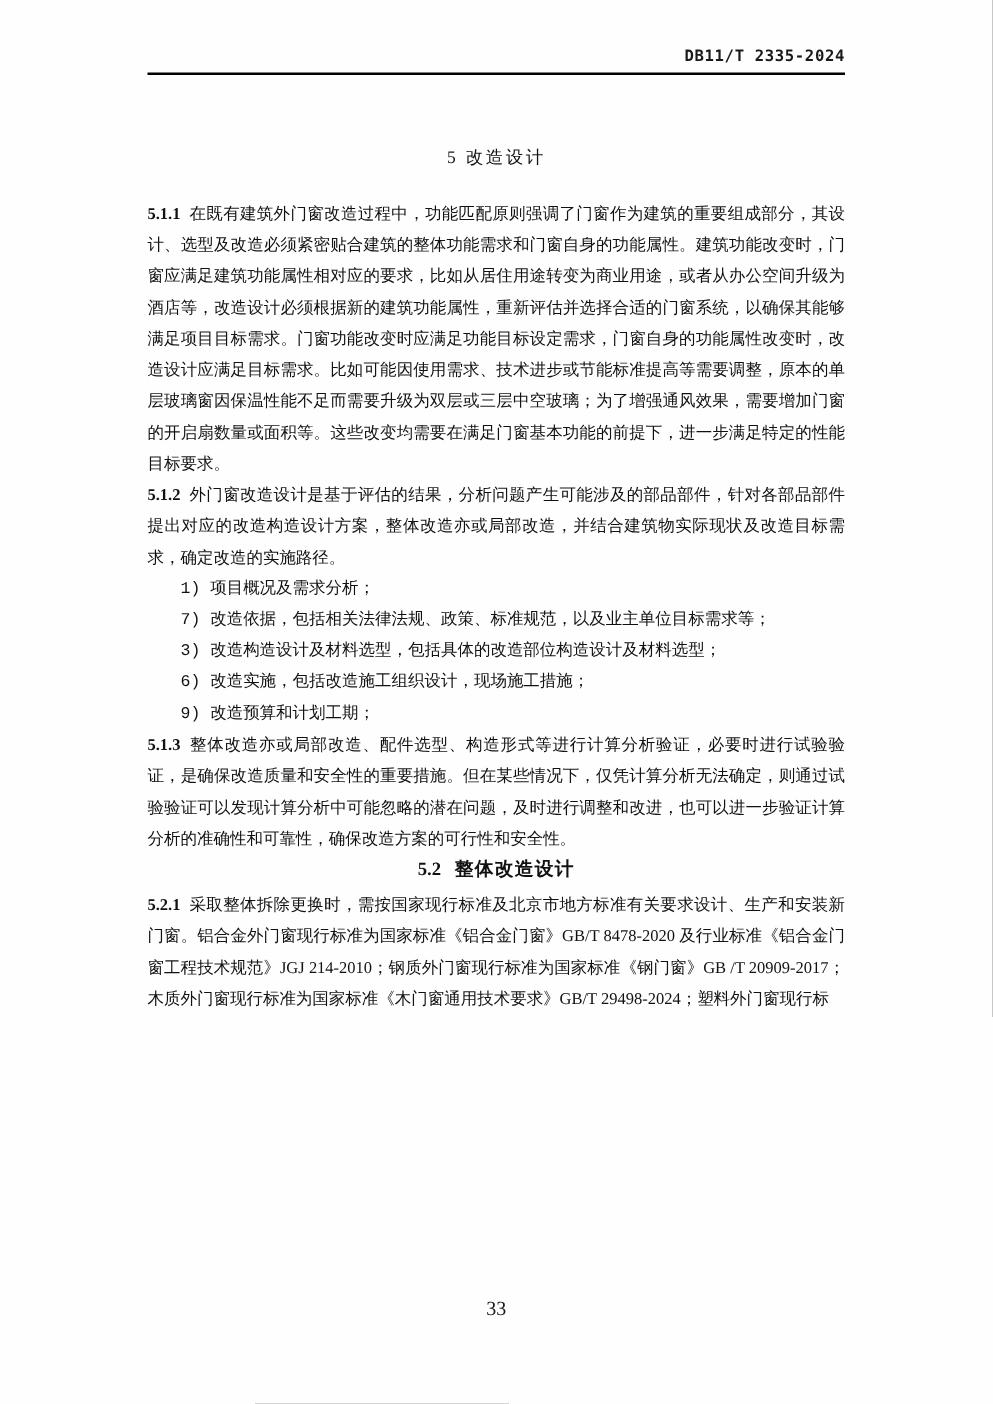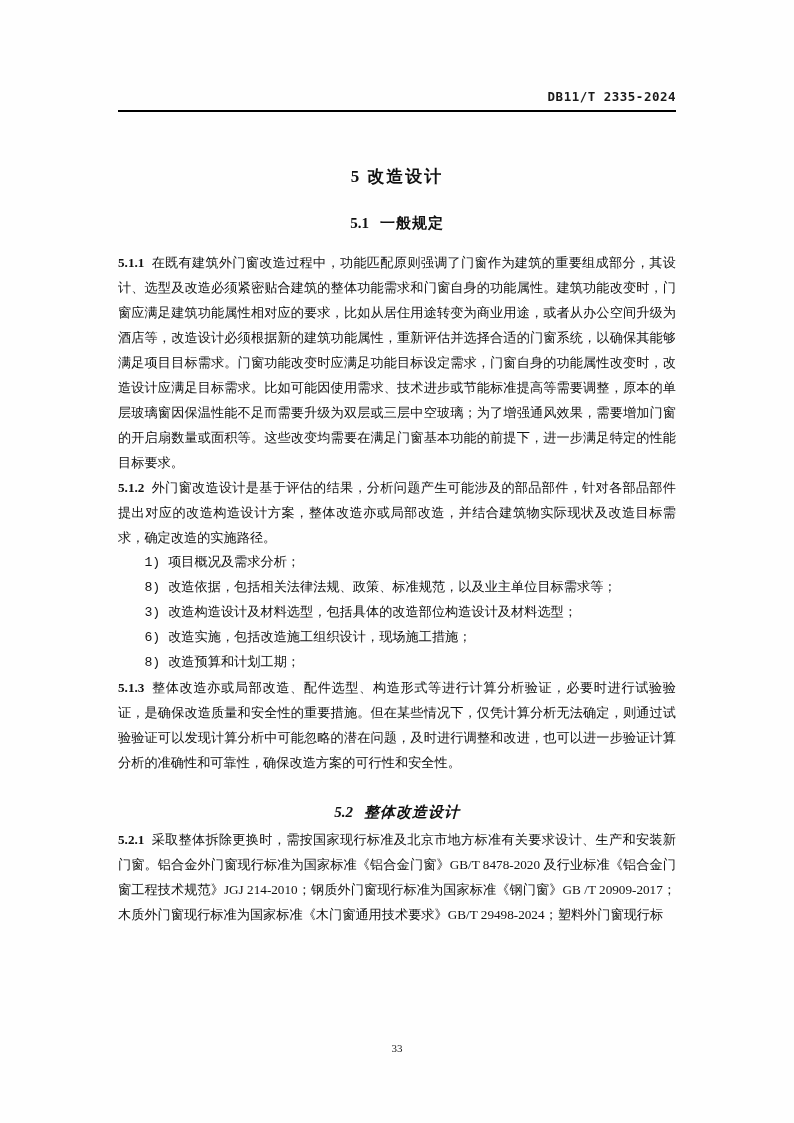--- a/index.html
+++ b/index.html
@@ -3,21 +3,21 @@
 <meta charset="utf-8">
 <style>
   html, body { margin: 0; padding: 0; background: #9c9c9c; }
   .page {
     position: relative;
     width: 794px;
     height: 1123px;
     margin: 0 auto;
     background: #fefefe;
     box-sizing: border-box;
-    padding: 89px 118px 0 118px;
+    padding: 37px 118px 0 118px;
     font-family: "Liberation Serif", serif;
     color: #111;
     overflow: hidden;
   }
   .doc-code {
     text-align: right;
     font-family: "DejaVu Sans Mono", monospace;
     font-size: 12.5px;
     font-weight: bold;
     letter-spacing: 0.5px;
@@ -26,22 +26,22 @@
   }
   .header-rule {
     height: 0;
     border-bottom: 2px solid #000;
     margin-top: 5px;
   }
   .chapter-title {
     margin-top: 53px;
     text-align: center;
     line-height: 24px;
-    font-size: 17px;
-    font-weight: bold;
+    font-size: 14px;
+    font-weight: normal;
   }
   .chapter-title .num {
     font-family: "Liberation Serif", serif;
     margin-right: 8px;
   }
   .chapter-title .txt {
     font-family: "Liberation Sans", sans-serif;
     letter-spacing: 2px;
   }
   .section-heading {
@@ -67,65 +67,61 @@
     text-align: justify;
     text-justify: inter-ideograph;
   }
   p.clause .clause-num {
     font-weight: bold;
     margin-right: 7px;
   }
   p.indent { text-indent: 2em; }
   p.list-item { text-indent: 2em; font-family: Liberation Mono, monospace; }
   .section-heading.mid {
-    margin-top: 24px;
+    margin-top: 0;
     margin-bottom: 2px;
     line-height: 25px;
-    font-style: italic;
   }
   .page-number {
     position: absolute;
     top: 1040px;
     left: 0;
     width: 100%;
     text-align: center;
-    font-size: 11px;
+    font-size: 16px;
     line-height: 16px;
     color: #1a1a1a;
   }
 </style>
 </head>
 <body>
 
 <div class="page">
 
   <div class="doc-code">DB11/T 2335-2024</div>
   <div class="header-rule"></div>
 
   <div class="chapter-title">
     <span class="num">5</span><span class="txt">改造设计</span>
   </div>
 
-  <div class="section-heading">
-    <span class="num">5.1</span><span class="txt">一般规定</span>
-  </div>
 
   <div class="body-text">
 
     <p class="clause"><span class="clause-num">5.1.1</span><span>在既有建筑外门窗改造过程中，功能匹配原则强调了门窗作为建筑的重要组成部分，其设计、选型及改造必须紧密贴合建筑的整体功能需求和门窗自身的功能属性。建筑功能改变时，门窗应满足建筑功能属性相对应的要求，比如从居住用途转变为商业用途，或者从办公空间升级为酒店等，改造设计必须根据新的建筑功能属性，重新评估并选择合适的门窗系统，以确保其能够满足项目目标需求。门窗功能改变时应满足功能目标设定需求，门窗自身的功能属性改变时，改造设计应满足目标需求。比如可能因使用需求、技术进步或节能标准提高等需要调整，原本的单层玻璃窗因保温性能不足而需要升级为双层或三层中空玻璃；为了增强通风效果，需要增加门窗的开启扇数量或面积等。这些改变均需要在满足门窗基本功能的前提下，进一步满足特定的性能目标要求。</span></p>
 
 
     <p class="clause"><span class="clause-num">5.1.2</span><span>外门窗改造设计是基于评估的结果，分析问题产生可能涉及的部品部件，针对各部品部件提出对应的改造构造设计方案，整体改造亦或局部改造，并结合建筑物实际现状及改造目标需求，确定改造的实施路径。</span></p>
 
 
     <p class="list-item">1) 项目概况及需求分析；</p>
-    <p class="list-item">8) 改造依据，包括相关法律法规、政策、标准规范，以及业主单位目标需求等；</p>
+    <p class="list-item">7) 改造依据，包括相关法律法规、政策、标准规范，以及业主单位目标需求等；</p>
     <p class="list-item">3) 改造构造设计及材料选型，包括具体的改造部位构造设计及材料选型；</p>
     <p class="list-item">6) 改造实施，包括改造施工组织设计，现场施工措施；</p>
-    <p class="list-item">8) 改造预算和计划工期；</p>
+    <p class="list-item">9) 改造预算和计划工期；</p>
 
     <p class="clause"><span class="clause-num">5.1.3</span><span>整体改造亦或局部改造、配件选型、构造形式等进行计算分析验证，必要时进行试验验证，是确保改造质量和安全性的重要措施。但在某些情况下，仅凭计算分析无法确定，则通过试验验证可以发现计算分析中可能忽略的潜在问题，及时进行调整和改进，也可以进一步验证计算分析的准确性和可靠性，确保改造方案的可行性和安全性。</span></p>
 
     <div class="section-heading mid">
       <span class="num">5.2</span><span class="txt">整体改造设计</span>
     </div>
 
     <p class="clause"><span class="clause-num">5.2.1</span><span>采取整体拆除更换时，需按国家现行标准及北京市地方标准有关要求设计、生产和安装新门窗。铝合金外门窗现行标准为国家标准《铝合金门窗》GB/T 8478-2020 及行业标准《铝合金门窗工程技术规范》JGJ 214-2010；钢质外门窗现行标准为国家标准《钢门窗》GB /T 20909-2017；木质外门窗现行标准为国家标准《木门窗通用技术要求》GB/T 29498-2024；塑料外门窗现行标</span></p>
 
   </div>

